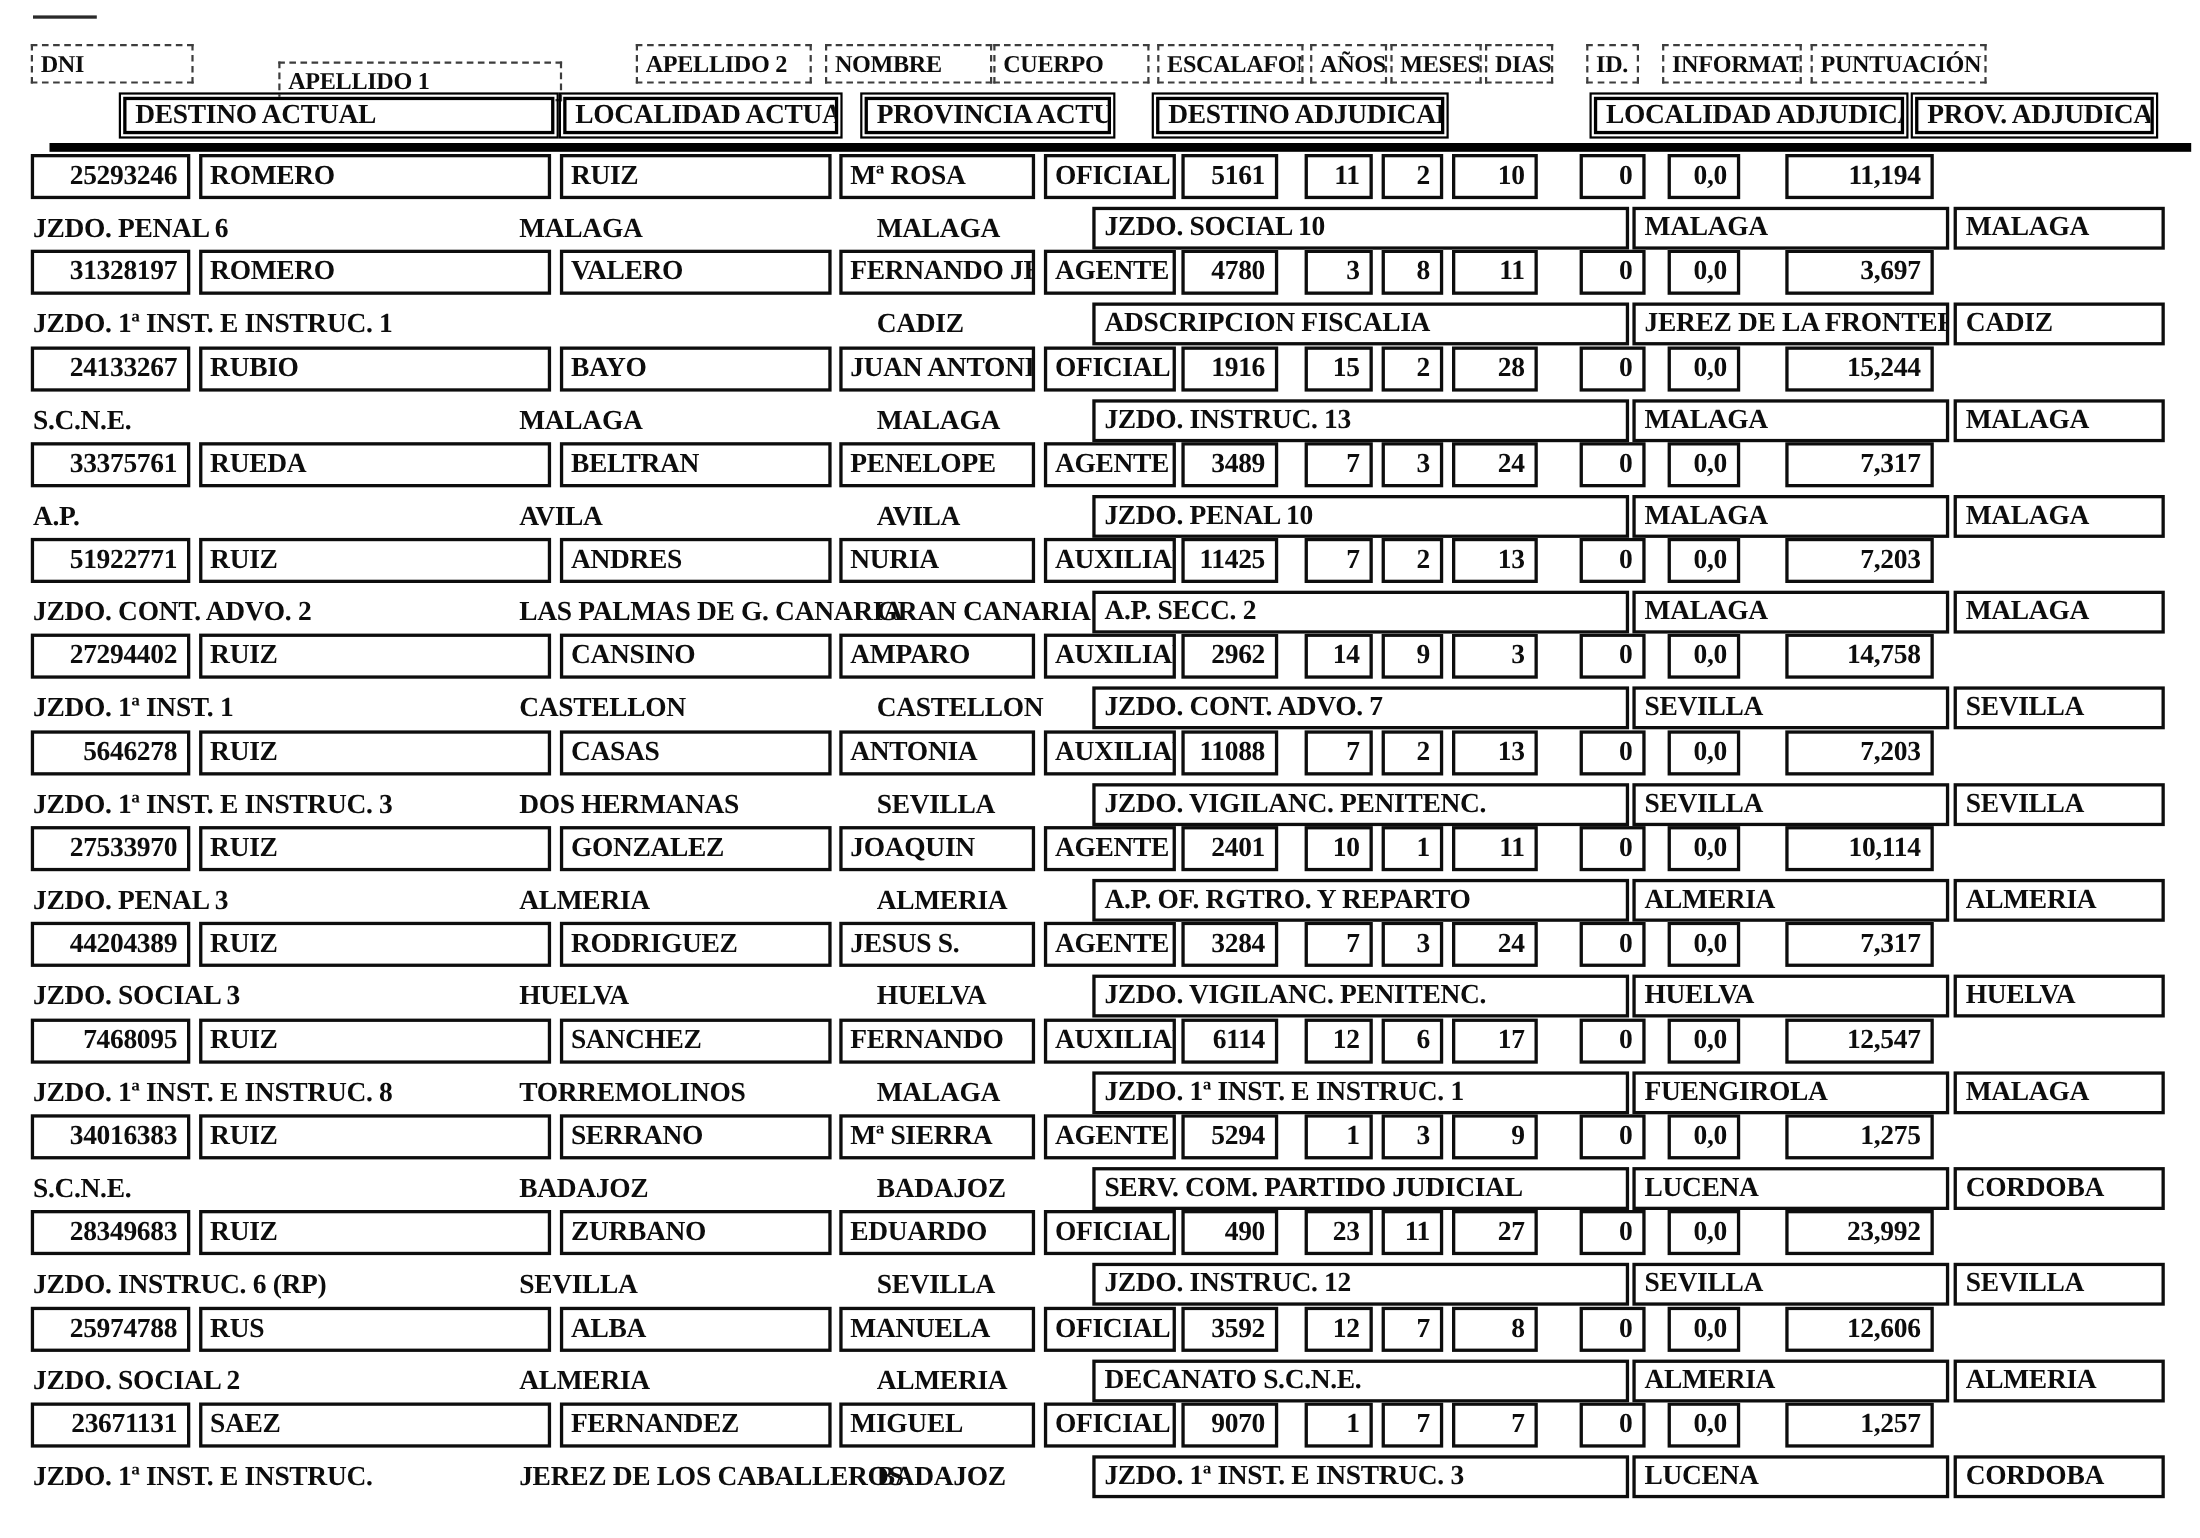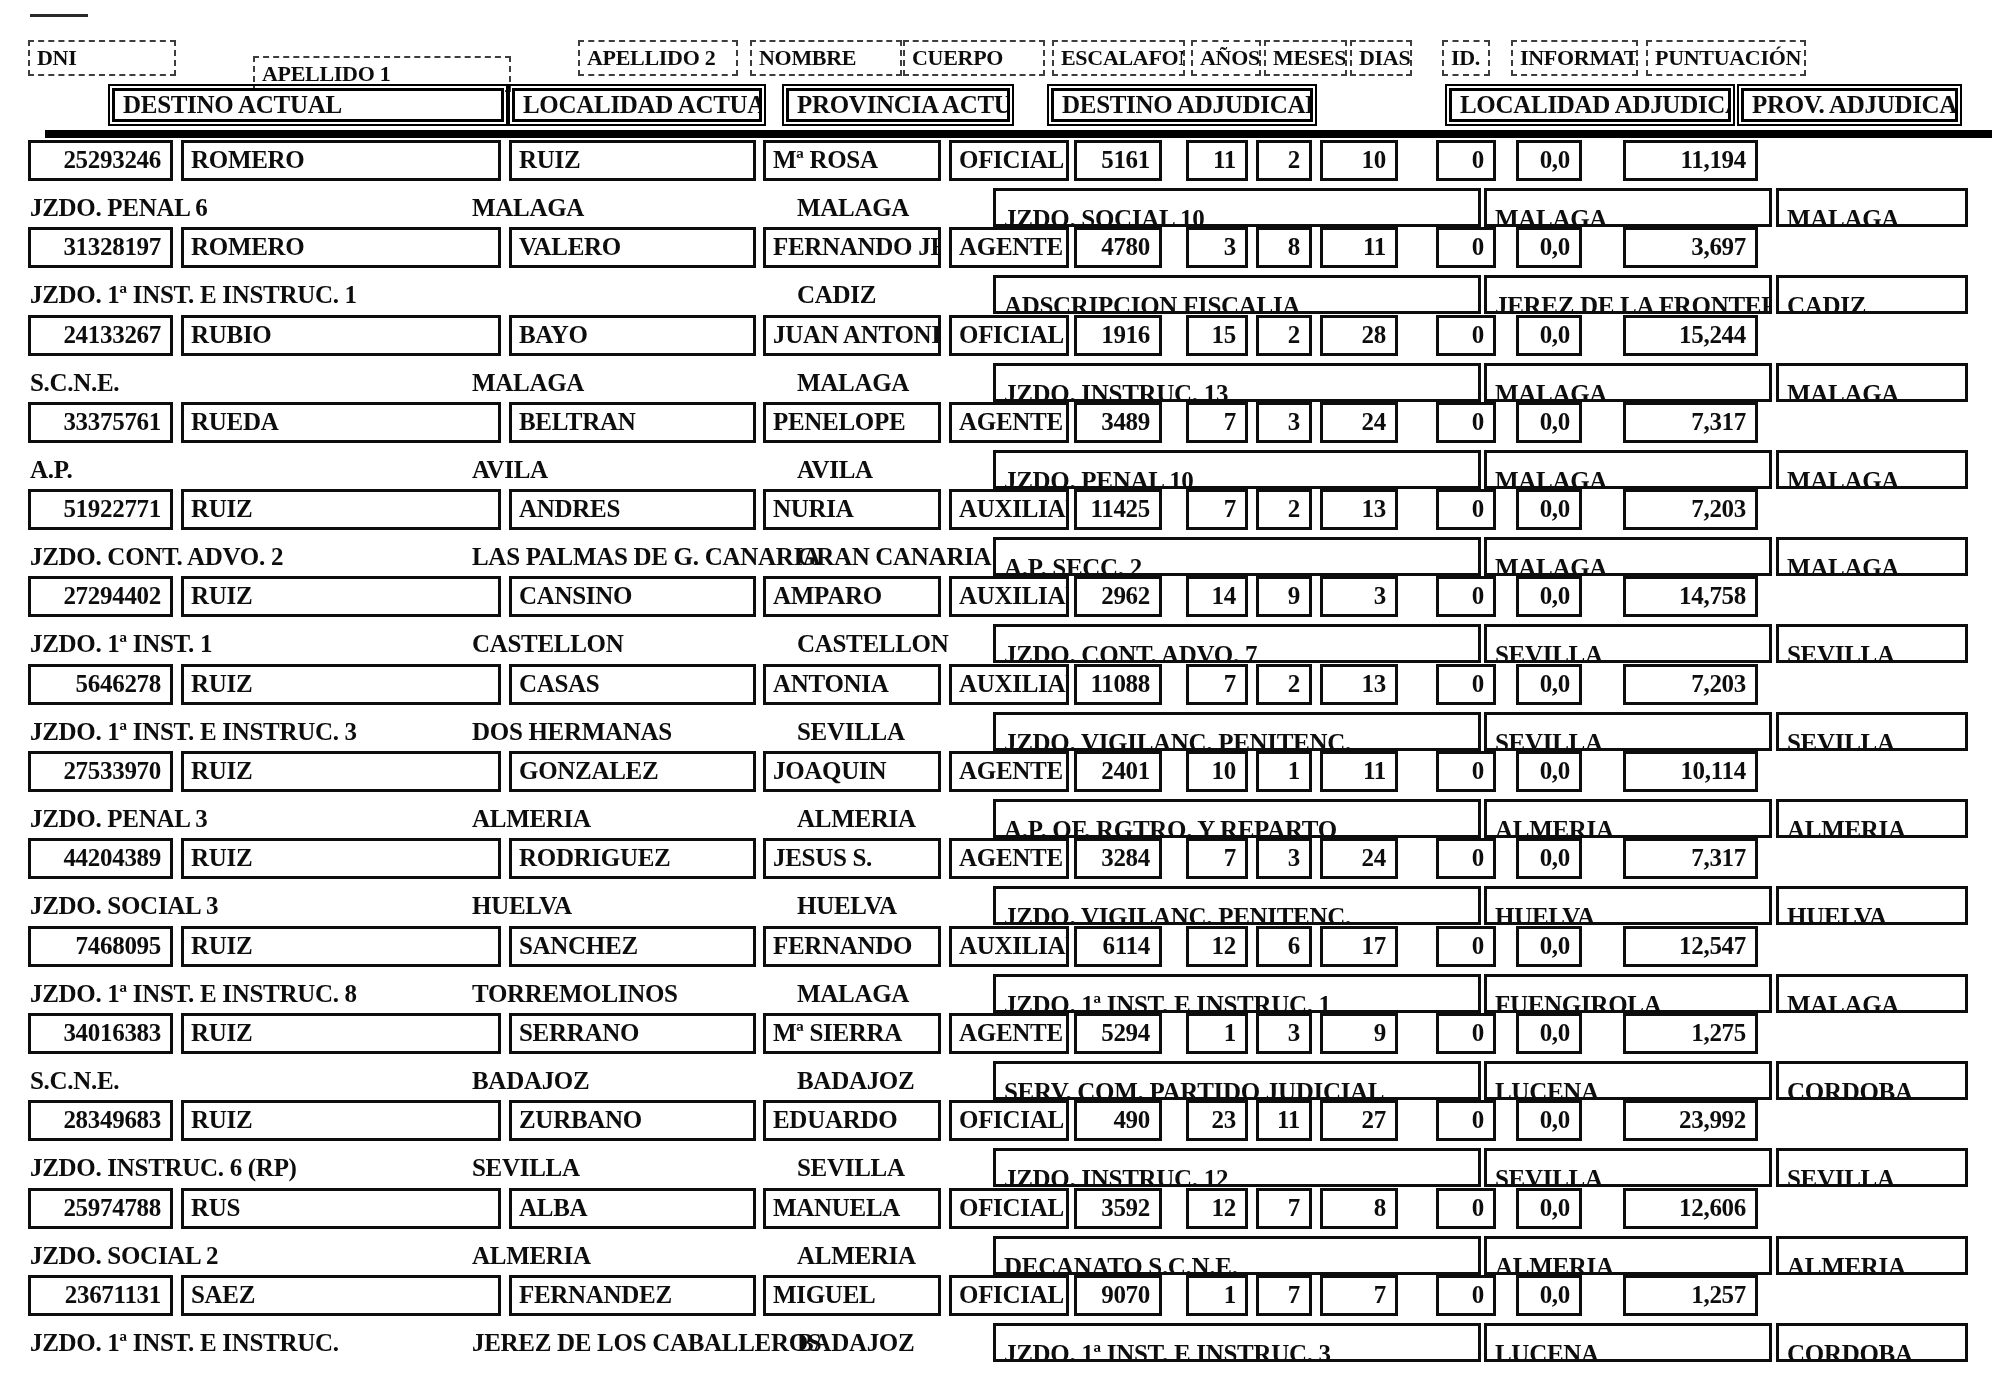--- a/index.html
+++ b/index.html
@@ -68,21 +68,21 @@
   .ptext{
     position:absolute;top:50px;height:36px;line-height:36px;
     font-size:25px;white-space:nowrap;letter-spacing:-0.3px;
   }
   .b-dact{left:30px;}
   .b-lact{left:472px;}
   .b-pact{left:797px;}
   .cellB{
     position:absolute;top:48px;height:39px;box-sizing:border-box;
     border:3px solid #0d0d0d;background:#fff;
-    font-size:25px;line-height:32px;padding:12px 8px;white-space:nowrap;overflow:hidden;
+    font-size:25px;line-height:32px;padding:0 8px;white-space:nowrap;overflow:hidden;
     letter-spacing:-0.3px;
   }
   .b-dadj{left:993px;width:488px;}
   .b-ladj{left:1484px;width:288px;}
   .b-padj{left:1776px;width:192px;}
 </style>
 </head>
 <body>
 
 <div class="artifact"></div>

